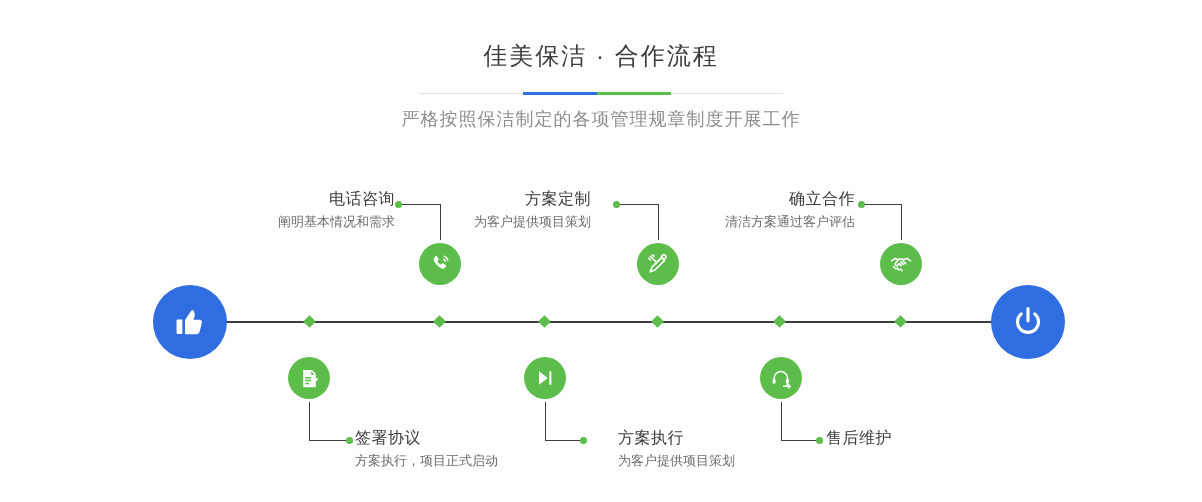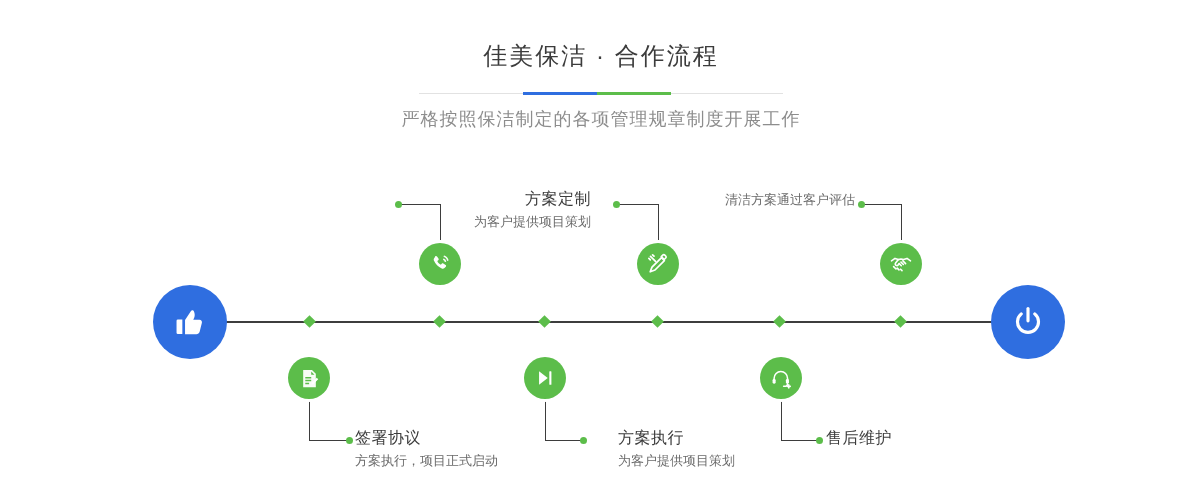--- a/index.html
+++ b/index.html
@@ -213,20 +213,24 @@
   <div class="conn-dot" style="left:395px; top:201px;"></div>
   <div class="badge" style="left:419px; top:243px;">
     <span>
       <svg width="24" height="24" viewBox="0 0 24 24" fill="#ffffff">
         <path d="M7.3 4.2c.5-.5 1.3-.4 1.7.2l1.6 2.3c.3.5.2 1.2-.3 1.6l-1 .8c.6 1.6 2 3 3.6 3.6l.8-1c.4-.5 1.1-.6 1.6-.3l2.3 1.6c.6.4.7 1.2.2 1.7l-1.3 1.3c-.7.7-1.8.9-2.7.5-3.6-1.5-6.4-4.3-7.9-7.9-.4-.9-.2-2 .5-2.7l.9-1.7z"></path>
         <path d="M16.3 3.6a.8.8 0 0 0-.3 1.5c1.5.6 2.6 1.8 3 3.4a.8.8 0 0 0 1.5-.4c-.5-2.1-2-3.7-4.2-4.5z" opacity=".95"></path>
         <path d="M15.7 6.6a.8.8 0 0 0-.4 1.4c.7.3 1.2.9 1.4 1.7a.8.8 0 0 0 1.5-.4c-.3-1.2-1.2-2.2-2.5-2.7z" opacity=".95"></path>
       </svg>
     </span>
   </div>
+  <div class="lbl up" style="left:250px; top:188px; width:145px; text-align:right;">
+    <div class="lbl-title">电话咨询</div>
+    <div class="lbl-desc">阐明基本情况和需求</div>
+  </div>
 
   <div class="conn v" style="left:309px; top:400px; height:40px;"></div>
   <div class="conn h" style="left:309px; top:440px; width:40px;"></div>
   <div class="conn-dot" style="left:346px; top:437px;"></div>
   <div class="badge" style="left:288px; top:357px;">
     <span>
       <svg width="23" height="23" viewBox="0 0 24 24" fill="#ffffff">
         <path d="M5.4 3h9.2l4 4v14H5.4V3zm8.4 1.6V8h3.4l-3.4-3.4z" opacity=".95"></path>
         <path d="M7.6 10.4h6.2v1.5H7.6zM7.6 13.4h6.2v1.5H7.6zM7.6 16.4h4v1.5h-4z" fill="#5cbd4a"></path>
         <path d="M19.6 11.2l1.5 1.5-5 5-2 .6.6-2 4.9-5.1z" fill="#ffffff"></path>
@@ -278,20 +282,21 @@
     <span>
       <svg width="24" height="24" viewBox="0 0 24 24" fill="none" stroke="#ffffff" stroke-width="1.6" stroke-linecap="round" stroke-linejoin="round">
         <path d="M2.5 8.8 6 6.4l3.3 1.2 2.7-.6 2.7.6L18 6.4l3.5 2.4"></path>
         <path d="M9.3 7.6 6.6 11c-.6.8-.4 1.9.4 2.4.7.4 1.6.3 2.1-.4l1.1-1.4"></path>
         <path d="m10.2 11.6 2.1 2.1M12 10.1l2.4 2.4M13.9 8.9l2.7 2.7"></path>
         <path d="M4.6 14.6 7 17M8.2 16.1l1.8 1.8M11.6 17.2l1.4 1.4"></path>
       </svg>
     </span>
   </div>
   <div class="lbl up" style="left:700px; top:188px; width:155px; text-align:right;">
+    <div class="lbl-title">确立合作</div>
     <div class="lbl-desc">清洁方案通过客户评估</div>
   </div>
 
   <div class="conn v" style="left:781px; top:400px; height:40px;"></div>
   <div class="conn h" style="left:781px; top:440px; width:38px;"></div>
   <div class="conn-dot" style="left:816px; top:437px;"></div>
   <div class="badge" style="left:760px; top:357px;">
     <span>
       <svg width="23" height="23" viewBox="0 0 24 24" fill="none" stroke="#ffffff" stroke-width="1.6" stroke-linecap="round" stroke-linejoin="round">
         <path d="M4.3 13.3v-1.6a7 7 0 0 1 14 0v1.6"></path>

